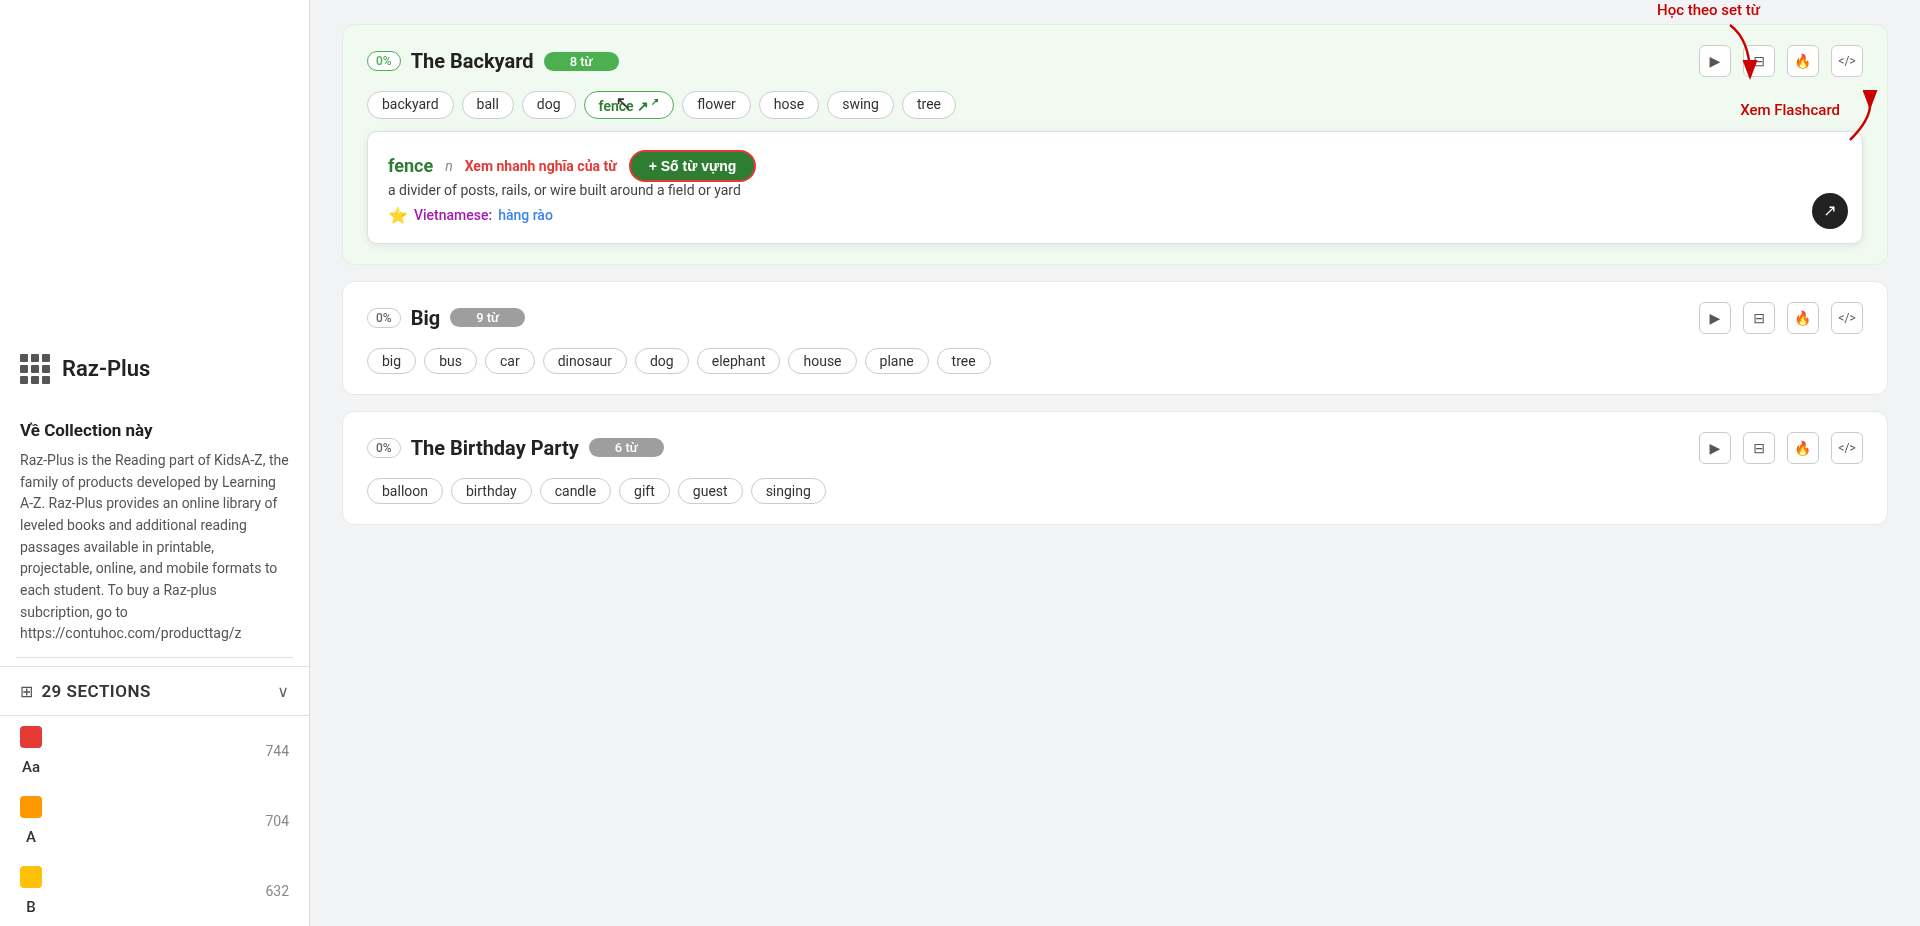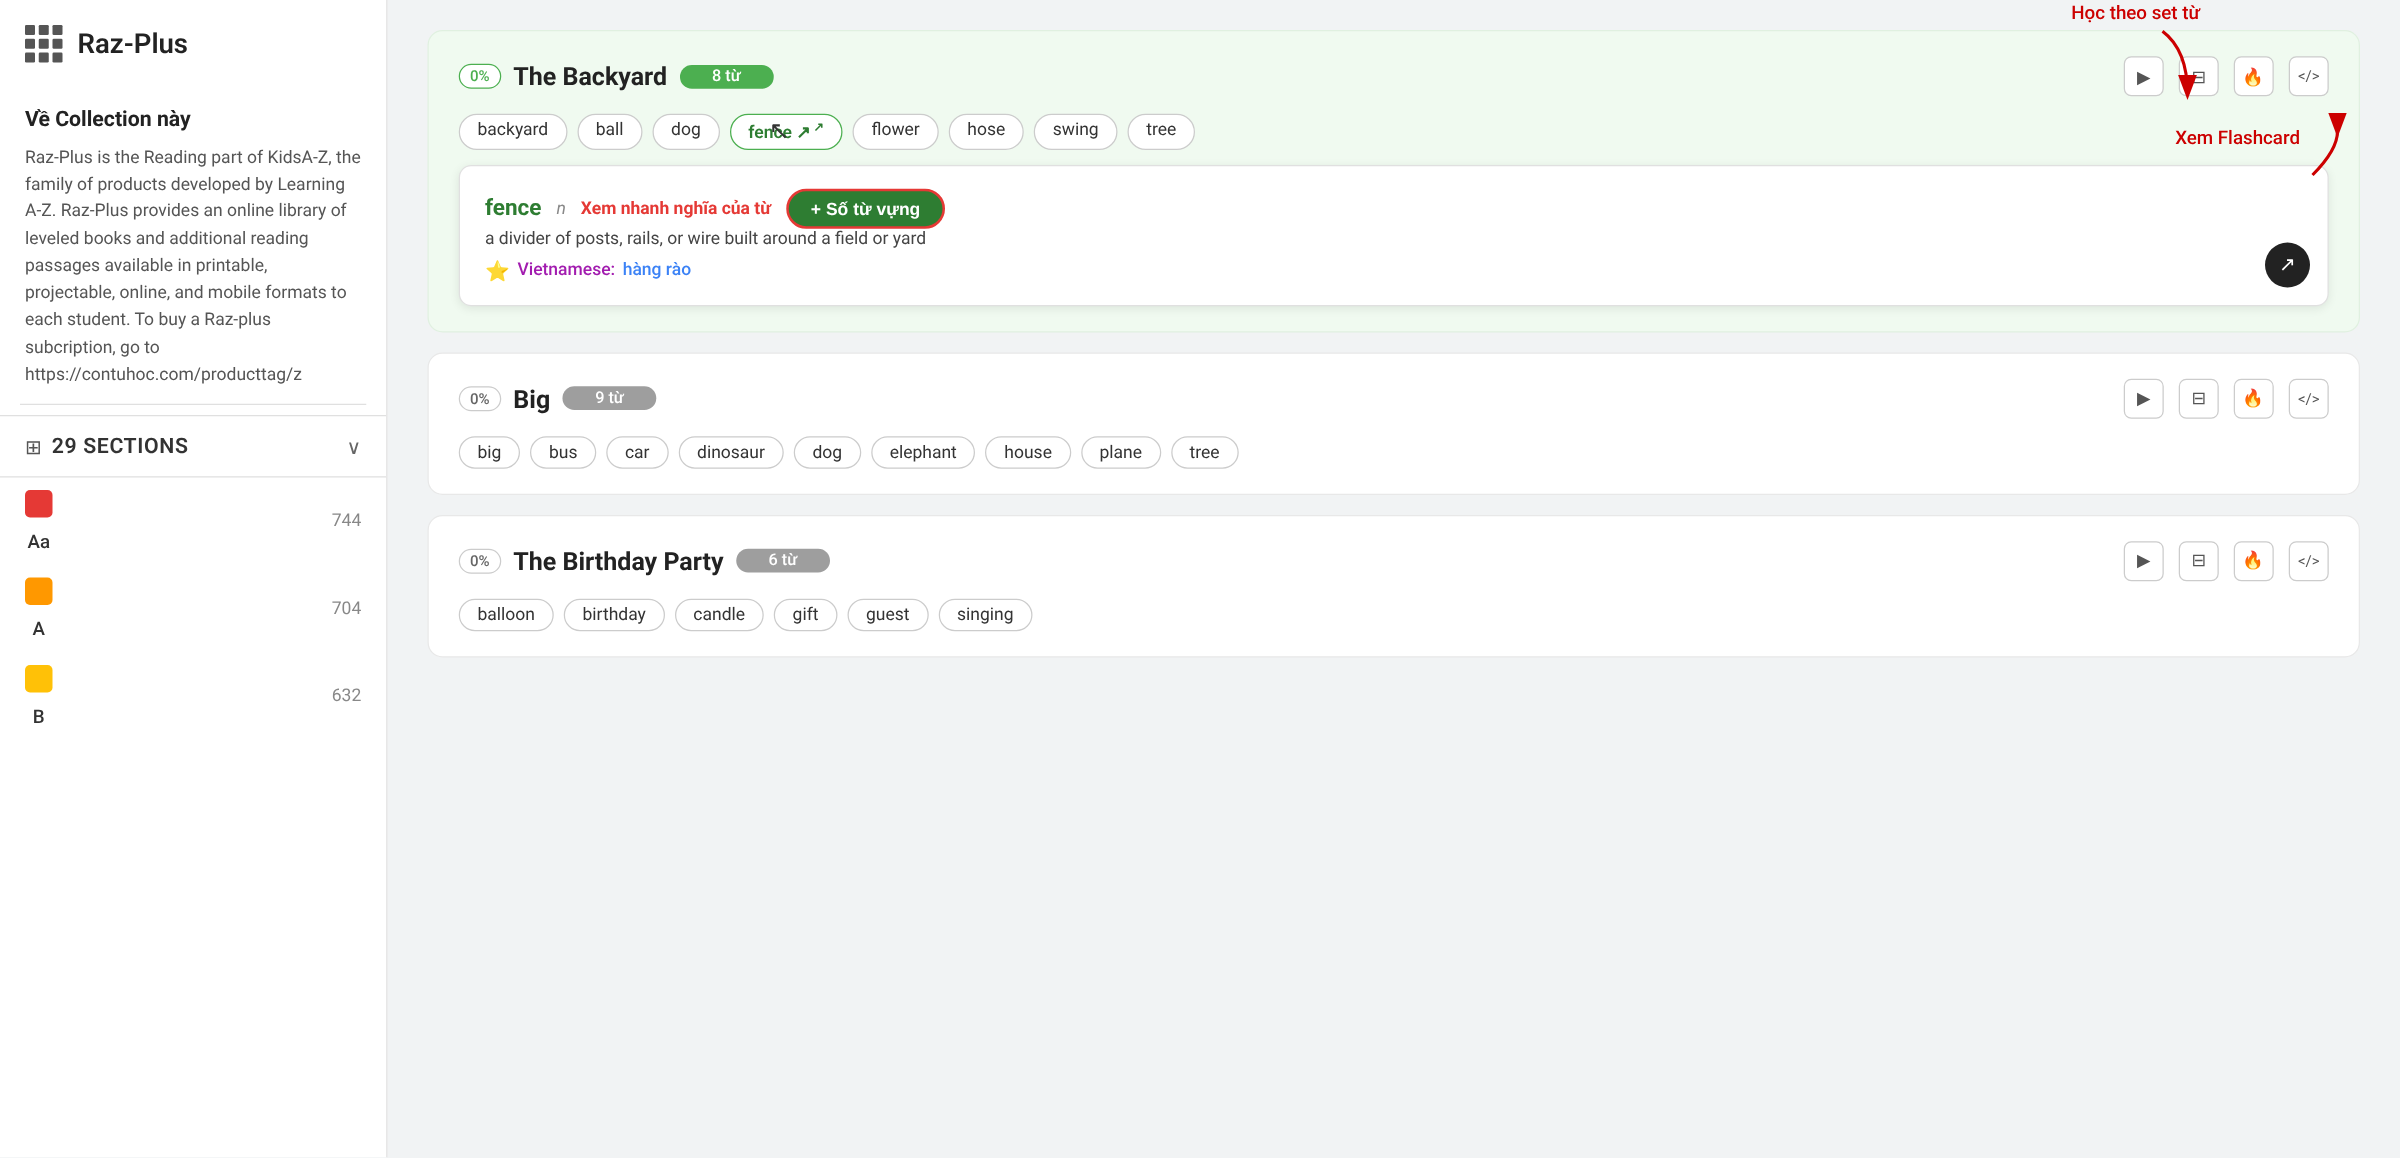--- a/index.html
+++ b/index.html
@@ -9,20 +9,21 @@
     .sidebar {
       width: 310px;
       min-width: 310px;
       background: #fff;
       border-right: 1px solid #e0e0e0;
       display: flex;
       flex-direction: column;
       padding: 0;
       overflow-y: auto;
       position: relative;
+      justify-content: flex-end;
     }
     .sidebar-header {
       display: flex;
       align-items: center;
       gap: 12px;
       padding: 20px 20px 16px 20px;
       border-bottom: none;
     }
     .grid-icon {
       display: grid;

